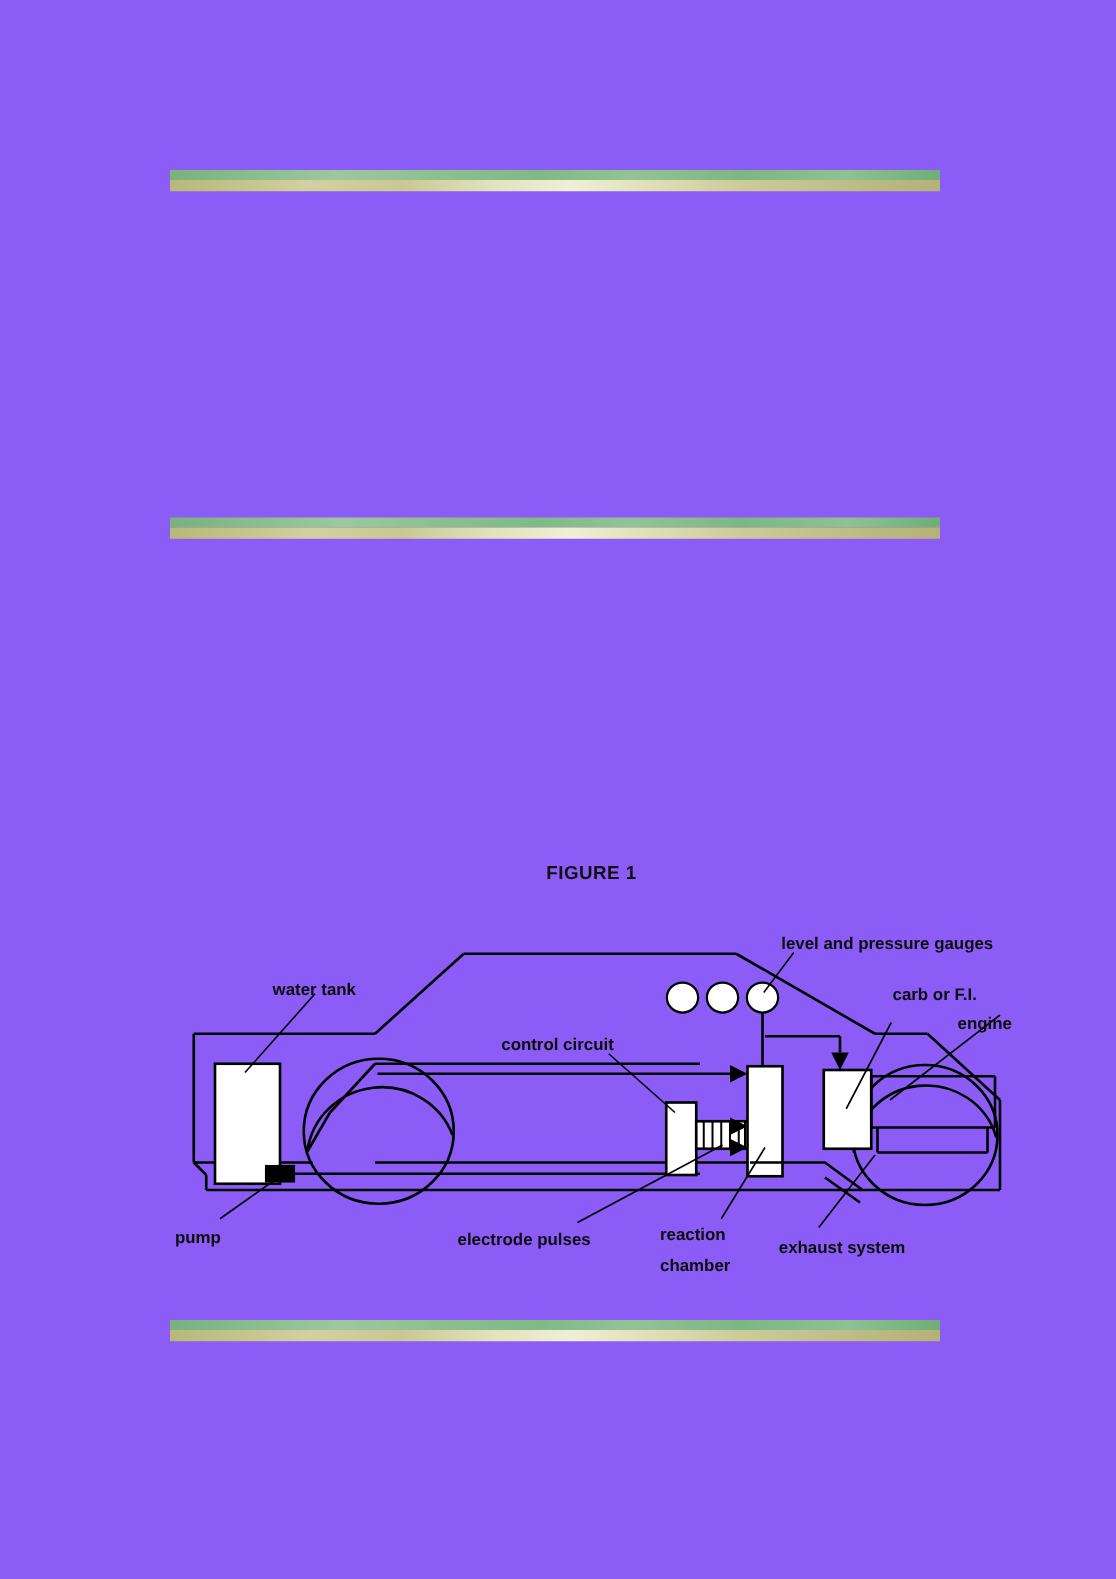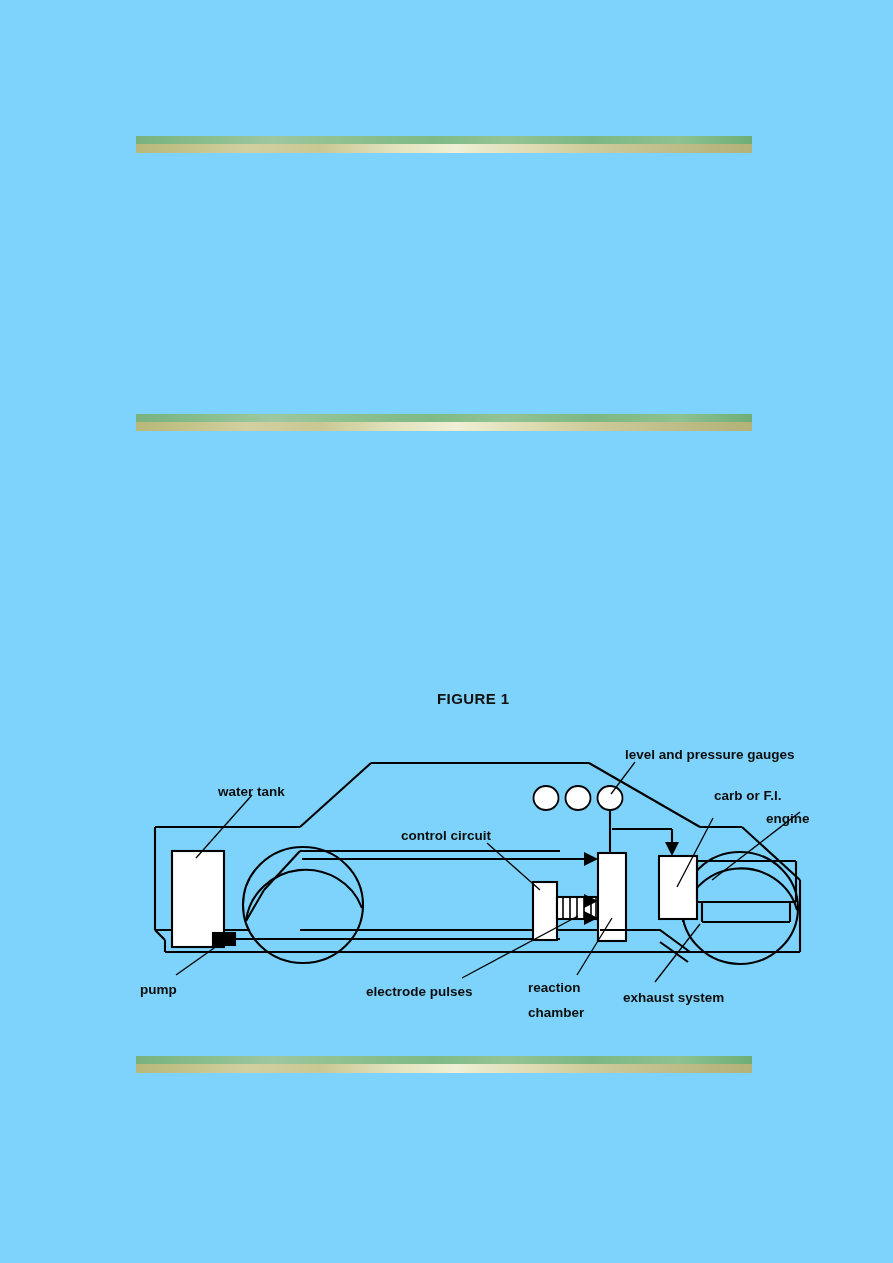--- a/index.html
+++ b/index.html
@@ -7,21 +7,21 @@
     padding: 0;
     background: #ffffff;
   }
   body {
     font-family: "Liberation Sans", sans-serif;
   }
   #page {
     position: relative;
     width: 893px;
     height: 1263px;
-    background: #7dd3fc;
+    background: #8b5cf6;
     overflow: hidden;
   }
 
   
   .rule {
     position: absolute;
     left: 136px;
     width: 616px;
     height: 17px;
   }

